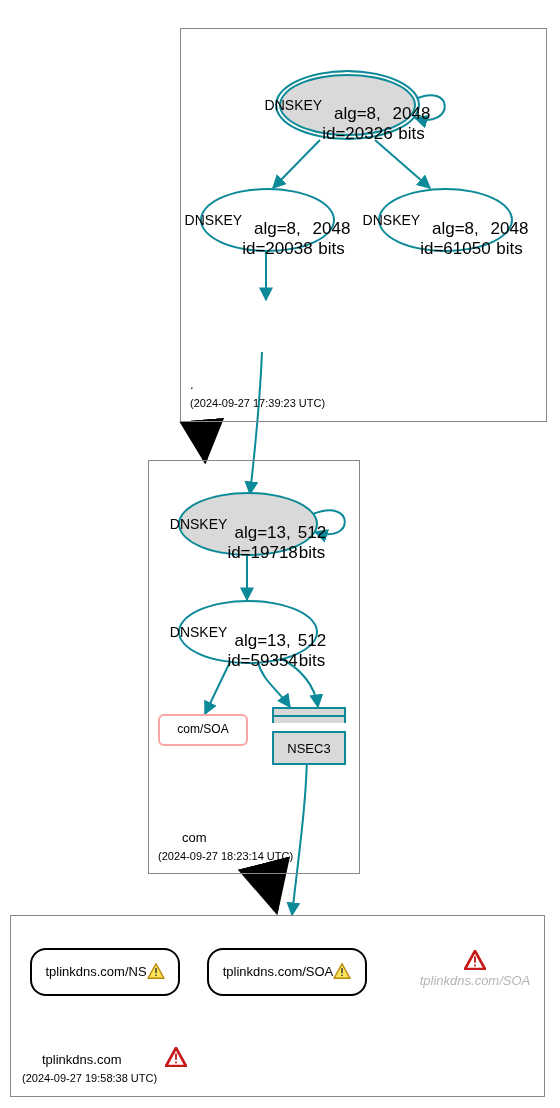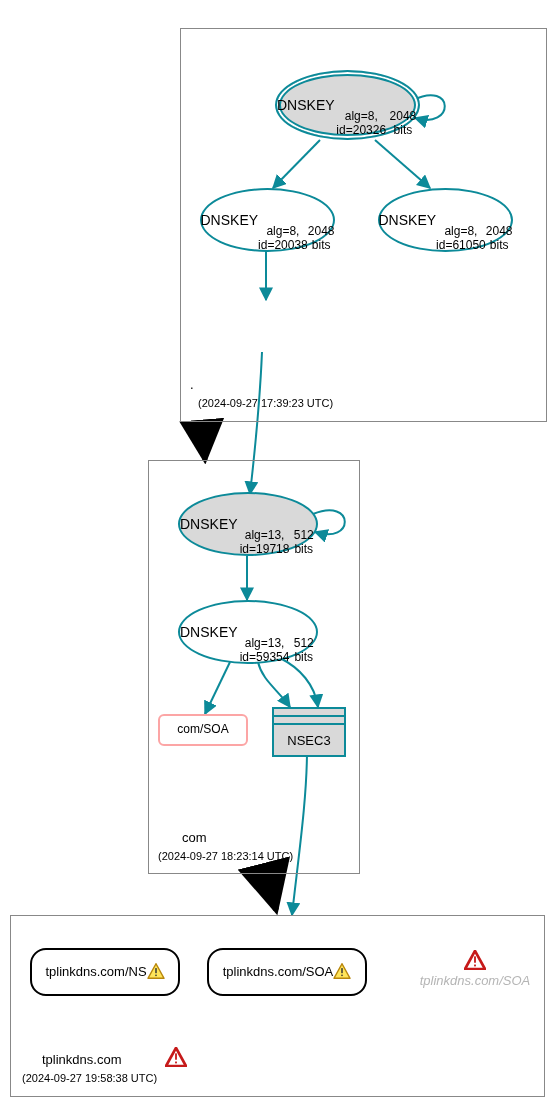--- a/index.html
+++ b/index.html
@@ -47,21 +47,21 @@
     flex-direction: row;
     align-items: center;
     justify-content: center;
     line-height: 1.15;
     box-sizing: border-box;
   }
   .node .title {
     font-size: 14px;
   }
   .node .sub {
-    font-size: 12px;
+    font-size: 17px;
     margin-top: 37px;
   }
   .ellipse {
     border: 2px solid #0c8a99;
     border-radius: 50%;
     background: #fff;
   }
   .ellipse.filled {
     background: #d9d9d9;
   }
@@ -85,20 +85,21 @@
     position: absolute;
     box-sizing: border-box;
   }
   .nsec3 .box {
     width: 70px;
     height: 30px;
     border: 2px solid #0c8a99;
     background: #d9d9d9;
     display:flex;align-items:center;justify-content:center;
     font-size: 13px;
+    margin-top: 8px;
   }
   .nsec3 .bar {
     background:#d9d9d9;
     border:2px solid #0c8a99;
     border-bottom:none;
   }
   .faded {
     color: #b5b5b5;
     font-style: italic;
     font-size: 13px;
@@ -144,21 +145,21 @@
 
     <path d="M280,658 C 300,668 315,685 318,707" stroke="#0c8a99" stroke-width="2" fill="none" marker-end="url(#arr-teal)"></path>
 
     <path d="M267,875 L276,910" stroke="#000" stroke-width="6" fill="none" marker-end="url(#arr-black)"></path>
 
     <path d="M307,750 C 307,800 298,860 292,915" stroke="#0c8a99" stroke-width="2" fill="none" marker-end="url(#arr-teal)"></path>
   </svg>
 
   <div class="zone-box" style="left:180px; top:28px; width:365px; height:392px;"></div>
   <div class="zone-label" style="left:190px; top:377px;">.</div>
-  <div class="zone-ts" style="left:190px; top:397px;margin-left:8px;">(2024-09-27 17:39:23 UTC)</div>
+  <div class="zone-ts" style="left:190px; top:397px;">(2024-09-27 17:39:23 UTC)</div>
 
   <div class="node ellipse filled double" style="left:275px; top:70px; width:145px; height:70px;">
     <div class="title">DNSKEY</div>
     <div class="sub">alg=8, id=20326</div>
     <div class="sub">2048 bits</div>
   </div>
 
   <div class="node ellipse" style="left:200px; top:188px; width:135px; height:64px;">
     <div class="title">DNSKEY</div>
     <div class="sub">alg=8, id=20038</div>

